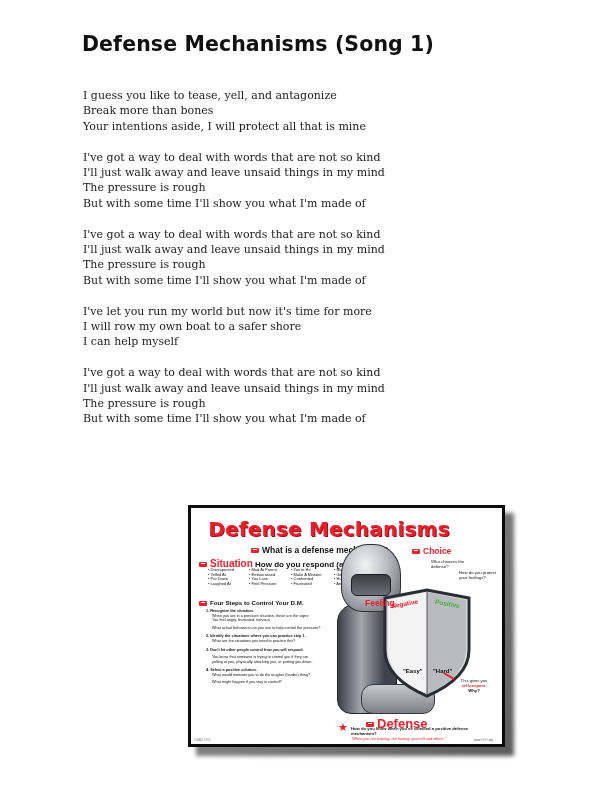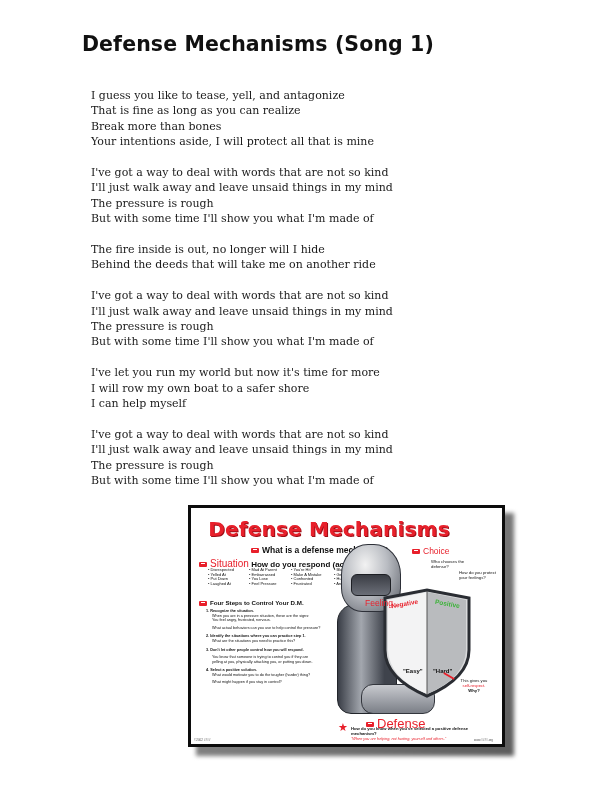--- a/index.html
+++ b/index.html
@@ -7,21 +7,21 @@
 
   .page-title {
     position: absolute; left: 82px; top: 32px;
     font-family: "DejaVu Sans", sans-serif; font-weight: bold;
     font-size: 20.5px; color: #111; letter-spacing: 0.1px; margin: 0; text-align: center;
   }
 
   .lyrics {
     position: absolute; left: 83px; top: 88px;
     font-family: "DejaVu Serif", serif; font-size: 11px;
-    color: #1a1a1a; line-height: 15.4px; margin-left: 8px;
+    color: #1a1a1a; line-height: 15.4px;
   }
   .stanza { margin-bottom: 15.4px; }
   .line { display: block; white-space: nowrap; }
 
   
   .poster-shadow {
     position: absolute; left: 196px; top: 513px; width: 318px; height: 243px;
     background: linear-gradient(135deg, #9a9a9a, #5c5c5c);
     filter: blur(2px);
   }
@@ -40,21 +40,21 @@
   }
   .flag {
     display: inline-block; width: 8px; height: 5px; background: #e8202b;
     border-radius: 1px; margin-right: 3px; vertical-align: middle;
     position: relative;
   }
   .flag::after {
     content: ""; position: absolute; left: 2px; top: 1px; width: 4px; height: 1px;
     background: #fff;
   }
-  .h-red { color: #e8202b; font-weight: normal; }
+  .h-red { color: #e8202b; font-weight: bold; }
   .q-main { left: 60px; top: 37px; font-size: 8.5px; font-weight: bold; }
   .situation { left: 8px; top: 50px; font-size: 8px; font-weight: bold; }
   .situation .h-red { font-size: 10px; }
   .sit-grid {
     left: 17px; top: 60px; width: 180px;
     display: grid; grid-template-columns: 41px 42px 43px 40px;
     font-size: 4px; line-height: 4.6px; column-gap: 0;
   }
   .steps-head { left: 8px; top: 91px; font-size: 6.2px; font-weight: bold; }
   .steps { left: 15px; top: 101px; width: 170px; font-size: 3.8px; line-height: 4.7px; }
@@ -104,33 +104,28 @@
   .footer-r { left: 283px; top: 230px; font-size: 3px; color: #555; }
 </style>
 </head>
 <body>
 
 <h1 class="page-title">Defense Mechanisms (Song 1)</h1>
 
 <div class="lyrics">
   <div class="stanza">
     <span class="line">I guess you like to tease, yell, and antagonize</span>
-    <span class="line">That is fine as long as you can realize</span>
     <span class="line">Break more than bones</span>
     <span class="line">Your intentions aside, I will protect all that is mine</span>
   </div>
   <div class="stanza">
     <span class="line">I've got a way to deal with words that are not so kind</span>
     <span class="line">I'll just walk away and leave unsaid things in my mind</span>
     <span class="line">The pressure is rough</span>
     <span class="line">But with some time I'll show you what I'm made of</span>
-  </div>
-  <div class="stanza">
-    <span class="line">The fire inside is out, no longer will I hide</span>
-    <span class="line">Behind the deeds that will take me on another ride</span>
   </div>
   <div class="stanza">
     <span class="line">I've got a way to deal with words that are not so kind</span>
     <span class="line">I'll just walk away and leave unsaid things in my mind</span>
     <span class="line">The pressure is rough</span>
     <span class="line">But with some time I'll show you what I'm made of</span>
   </div>
   <div class="stanza">
     <span class="line">I've let you run my world but now it's time for more</span>
     <span class="line">I will row my own boat to a safer shore</span>

